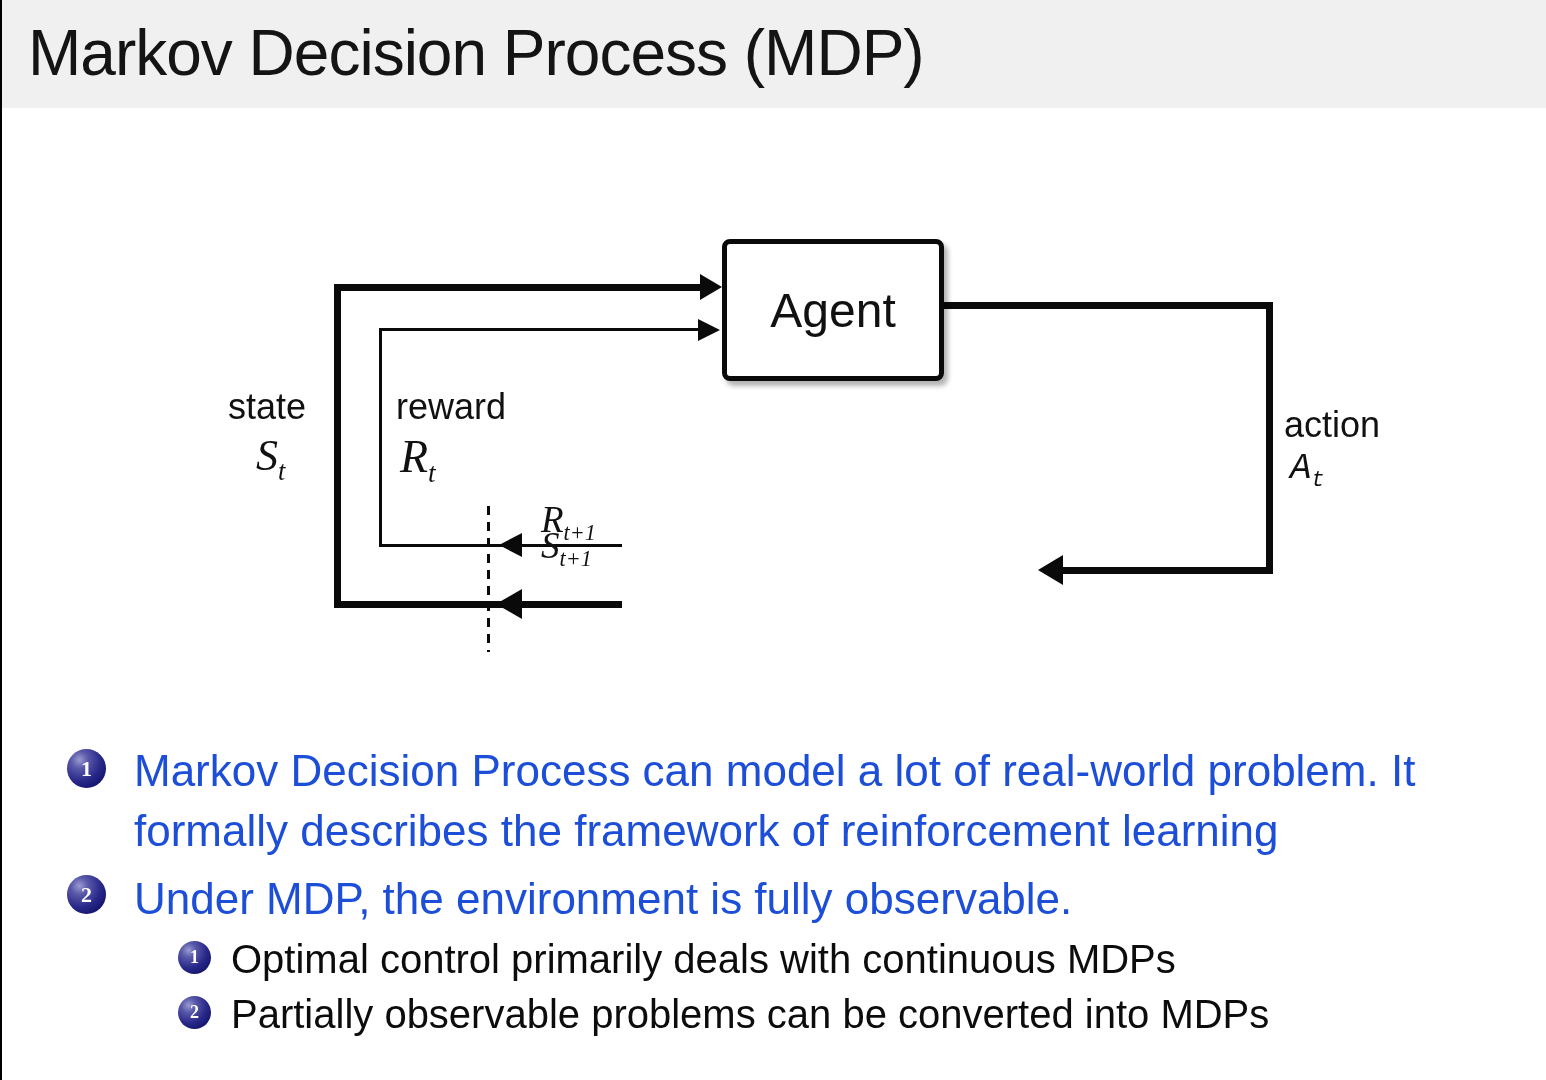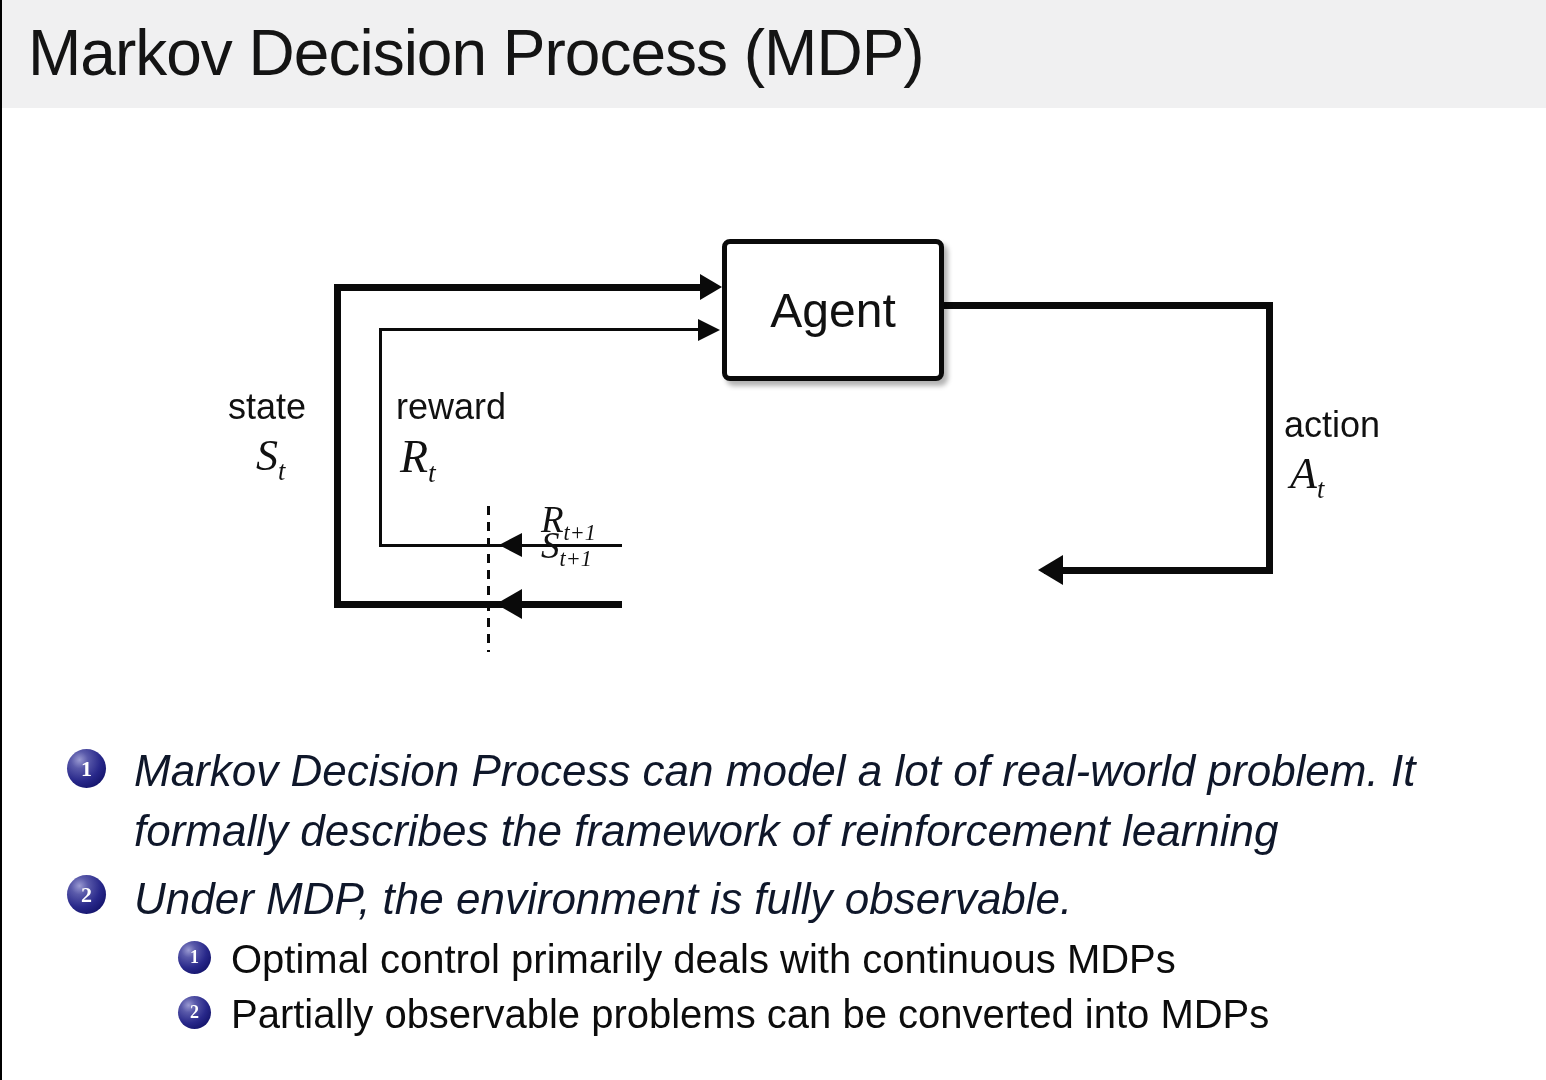--- a/index.html
+++ b/index.html
@@ -24,21 +24,21 @@
   .msym{position:absolute;font-family:"Liberation Serif",serif;font-style:italic;color:#111;white-space:nowrap;}
   .msym sub{font-size:60%;font-style:italic;}
 
   
   .ball{position:absolute;border-radius:50%;
         background:radial-gradient(circle at 32% 28%,#9a9ad2 0%,#5a5aaa 22%,#28288a 55%,#13136a 82%,#0a0a4e 100%);
         color:#fff;font-family:"Liberation Serif",serif;font-weight:bold;
         display:flex;align-items:center;justify-content:center;}
   .ball-l1{left:67px;width:39px;height:39px;font-size:22px;}
   .ball-l2{left:178px;width:33px;height:33px;font-size:18px;}
-  .btext{position:absolute;left:134px;width:1400px;font-size:44px;line-height:60px;color:#0f172a;font-style:italic;}
+  .btext{position:absolute;left:134px;width:1400px;font-size:44px;line-height:60px;color:#1d4ed8;}
   .stext{position:absolute;left:231px;width:1300px;font-size:40px;line-height:52px;color:#0c0c0c;}
 </style>
 </head>
 <body>
 
 <div class="slide">
 
   <div class="title-bar"></div>
   <div class="page-title">Markov Decision Process (MDP)</div>
   <div class="edge-left"></div>
@@ -71,21 +71,21 @@
     <div class="dlabel" style="left:228px;top:386px;width:96px;text-align:left;">state</div>
     <div class="msym" style="left:256px;top:430px;font-size:44px;"><span>S</span><sub>t</sub></div>
 
     <div class="dlabel" style="left:396px;top:386px;">reward</div>
     <div class="msym" style="left:400px;top:430px;font-size:46px;"><span>R</span><sub>t</sub></div>
 
     <div class="msym" style="left:541px;top:492px;font-size:37px;margin-top:6px;"><span>R</span><sub>t+1</sub></div>
     <div class="msym" style="left:541px;top:524px;font-size:37px;text-align:right;"><span>S</span><sub>t+1</sub></div>
 
     <div class="dlabel" style="left:1284px;top:404px;">action</div>
-    <div class="msym" style="left:1290px;top:448px;font-size:44px;"><span>A</span><sub>t</sub></div>
+    <div class="msym" style="left:1290px;top:448px;font-size:36px;font-family:Liberation Mono, monospace;"><span>A</span><sub>t</sub></div>
   </div>
 
   <div class="ball ball-l1" style="top:749px;">
       <span>1</span>
     </div>
   <div class="btext" style="top:741px;">
     <div>Markov Decision Process can model a lot of real-world problem. It</div>
     <div>formally describes the framework of reinforcement learning</div>
   </div>
 

